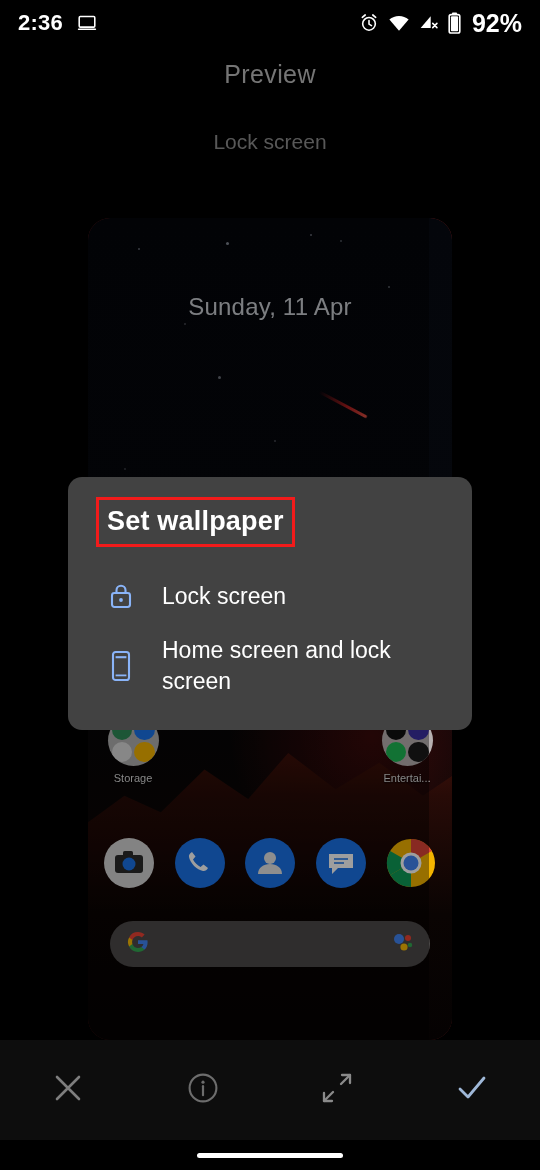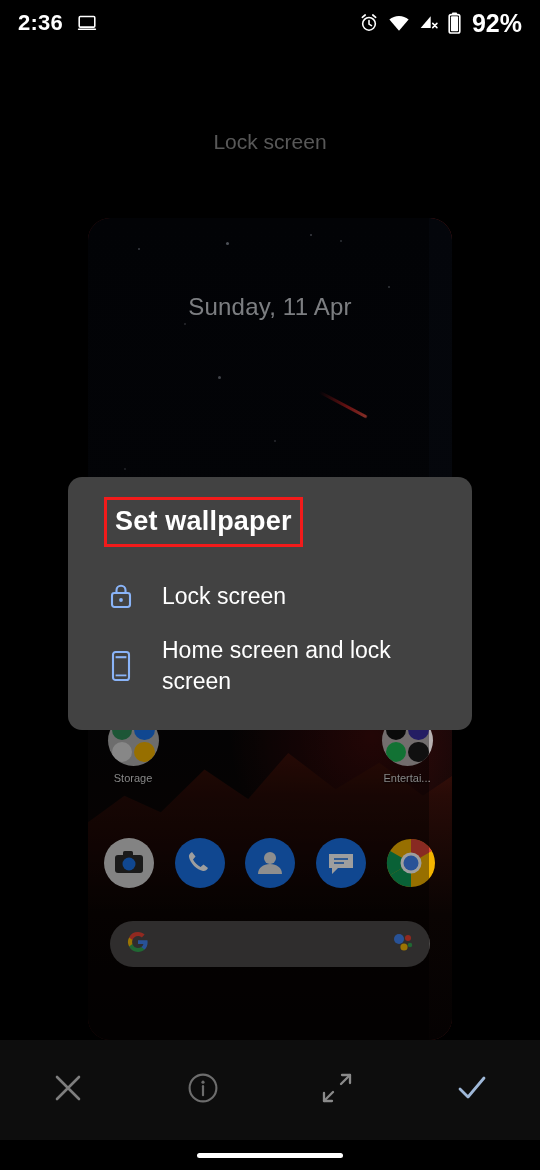--- a/index.html
+++ b/index.html
@@ -108,21 +108,21 @@
     position:absolute; inset:0; background:rgba(0,0,0,.38); z-index:20;
   }
 
   
   .dialog{
     position:absolute; z-index:40;
     left:68px; top:477px; width:404px;
     background:#424242; border-radius:14px;
     padding:20px 0 22px 0;
   }
-  .dialog-title-wrap{ padding:0 36px; }
+  .dialog-title-wrap{ padding:0 28px; }
   .dialog-title{
     display:inline-block; color:#ffffff; font-size:27px; font-weight:bold;
     padding:6px 8px 7px 8px; border:3px solid #f21b1b; letter-spacing:.2px;
   }
   .dialog-item{
     display:flex; align-items:center; gap:26px;
     padding:12px 32px 12px 38px; cursor:pointer;
   }
   .dialog-item-label{ color:#fff; font-size:23px; line-height:1.32; }
   .di-icon{ width:30px; min-width:30px; display:flex; justify-content:center; }
@@ -180,20 +180,21 @@
         <svg class="ico" width="13" height="22" viewBox="0 0 13 22">
           <rect x="4" y="0.6" width="5" height="2" rx=".8" fill="#fff"></rect>
           <rect x="1.2" y="2.6" width="10.6" height="18.4" rx="1.8" fill="none" stroke="#fff" stroke-width="1.6"></rect>
           <rect x="2.9" y="4.3" width="7.2" height="15" rx="1" fill="#fff"></rect>
         </svg>
       </span>
       <span class="sb-pct">92%</span>
     </div>
   </div>
 
+  <div class="preview-title">Preview</div>
 
   <div class="tabs">
     <div class="tab inactive">
       <span>Lock screen</span>
     </div>
   </div>
 
   <div class="preview-card">
     <div class="wp-sky">
       <span class="star" style="left:50px;top:30px;width:2px;height:2px;"></span>

